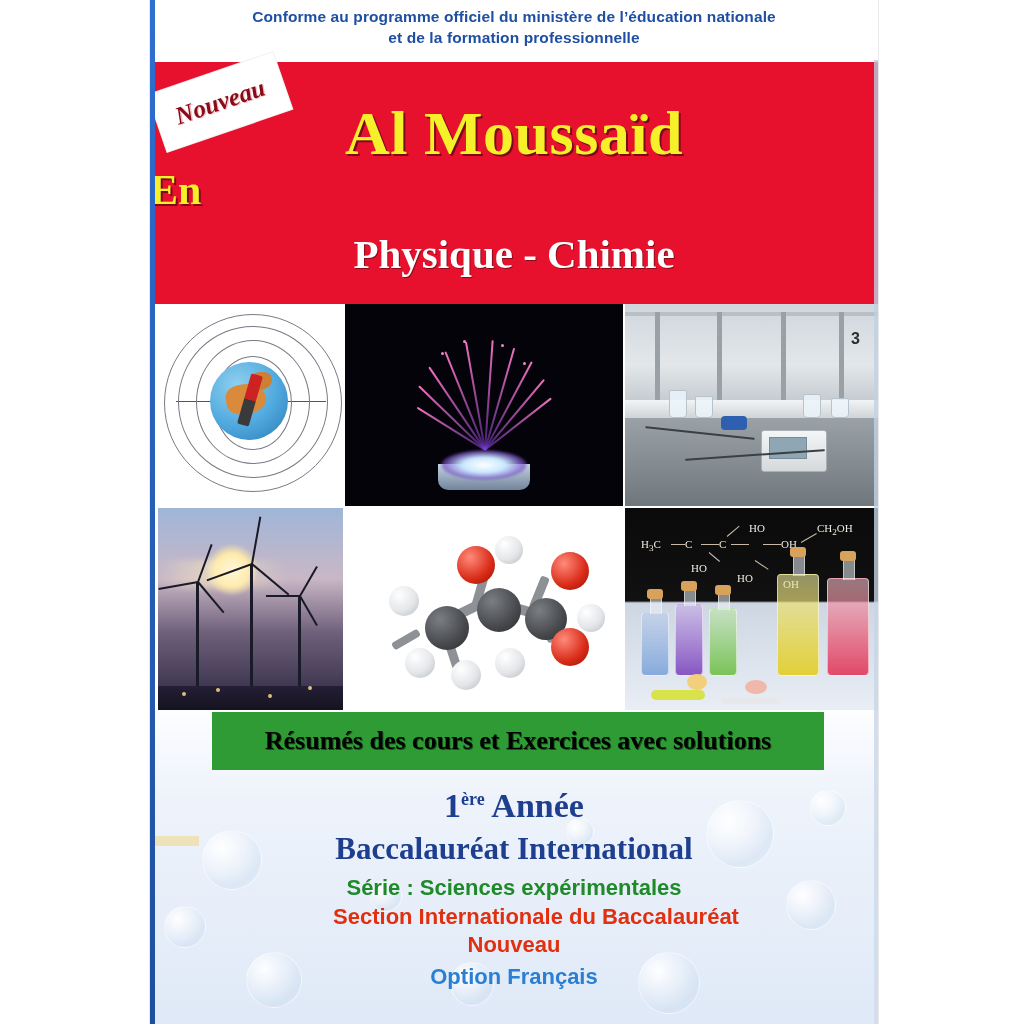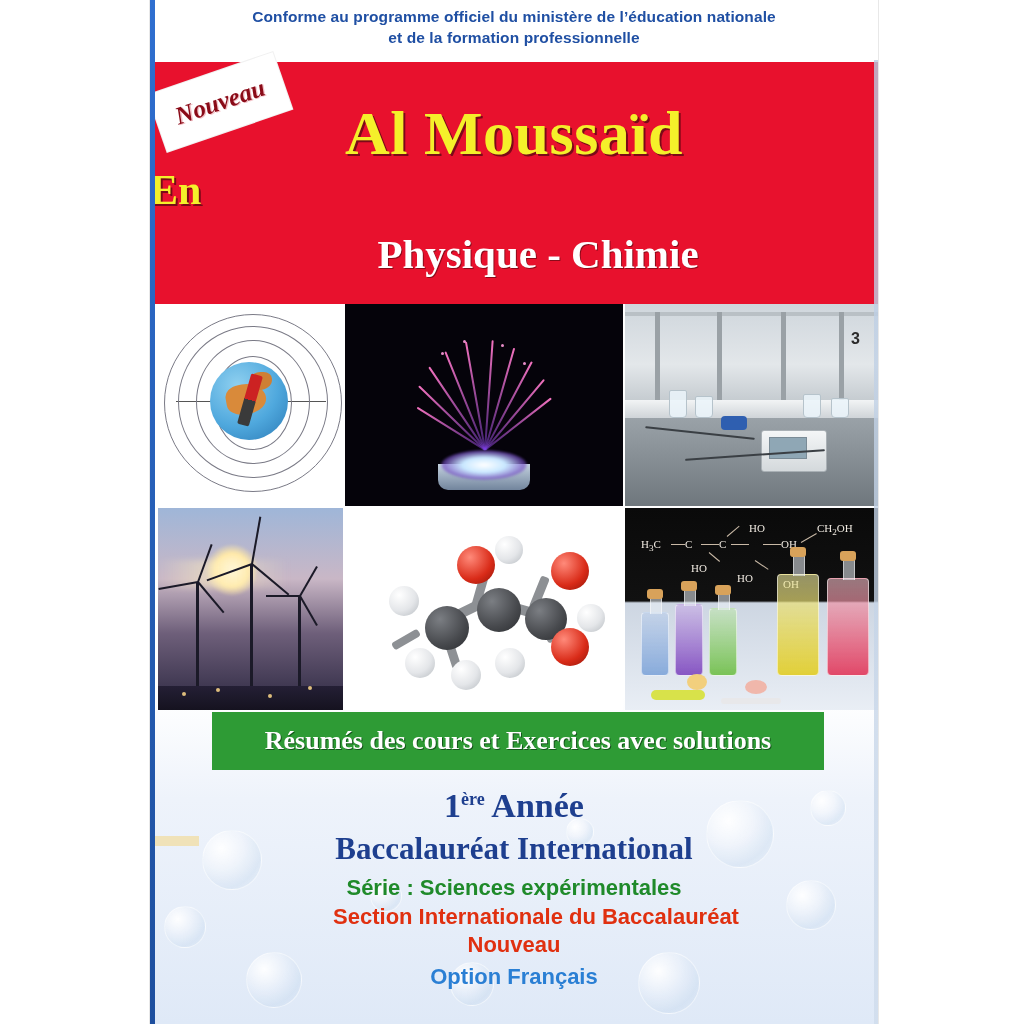--- a/index.html
+++ b/index.html
@@ -99,21 +99,20 @@
     position: absolute;
     left: 0;
     top: 168px;
     width: 728px;
     text-align: center;
     font-family: "Liberation Serif", serif;
     font-weight: bold;
     font-size: 41px;
     color: #ffffff;
     text-shadow: 1px 1px 0 #8a0b1a;
-    margin-left: 24px;
   }
 
   
   .ribbon {
     position: absolute;
     left: 4px;
     top: 72px;
     width: 132px;
     height: 60px;
     background: #ffffff;
@@ -312,21 +311,21 @@
   .pill { position:absolute; border-radius:50%; }
 
   
   .green-band {
     position:absolute; left:62px; top:712px; width:612px; height:58px;
     background:#2e9b35;
     display:flex; align-items:center; justify-content:center;
   }
   .green-band span {
     font-family:"Liberation Serif", serif;
-    font-weight:bold; font-size:26px; color:#ffffff;
+    font-weight:bold; font-size:26px; color:#000000;
     text-shadow: 1px 1px 0 #14551b;
   }
 
   
   .bottom {
     position:absolute; left:0; top:778px; width:728px; text-align:center;
   }
   .b-year {
     font-family:"Liberation Serif", serif; font-weight:bold; font-size:34px;
     color:#1e3f8f; line-height:42px;

